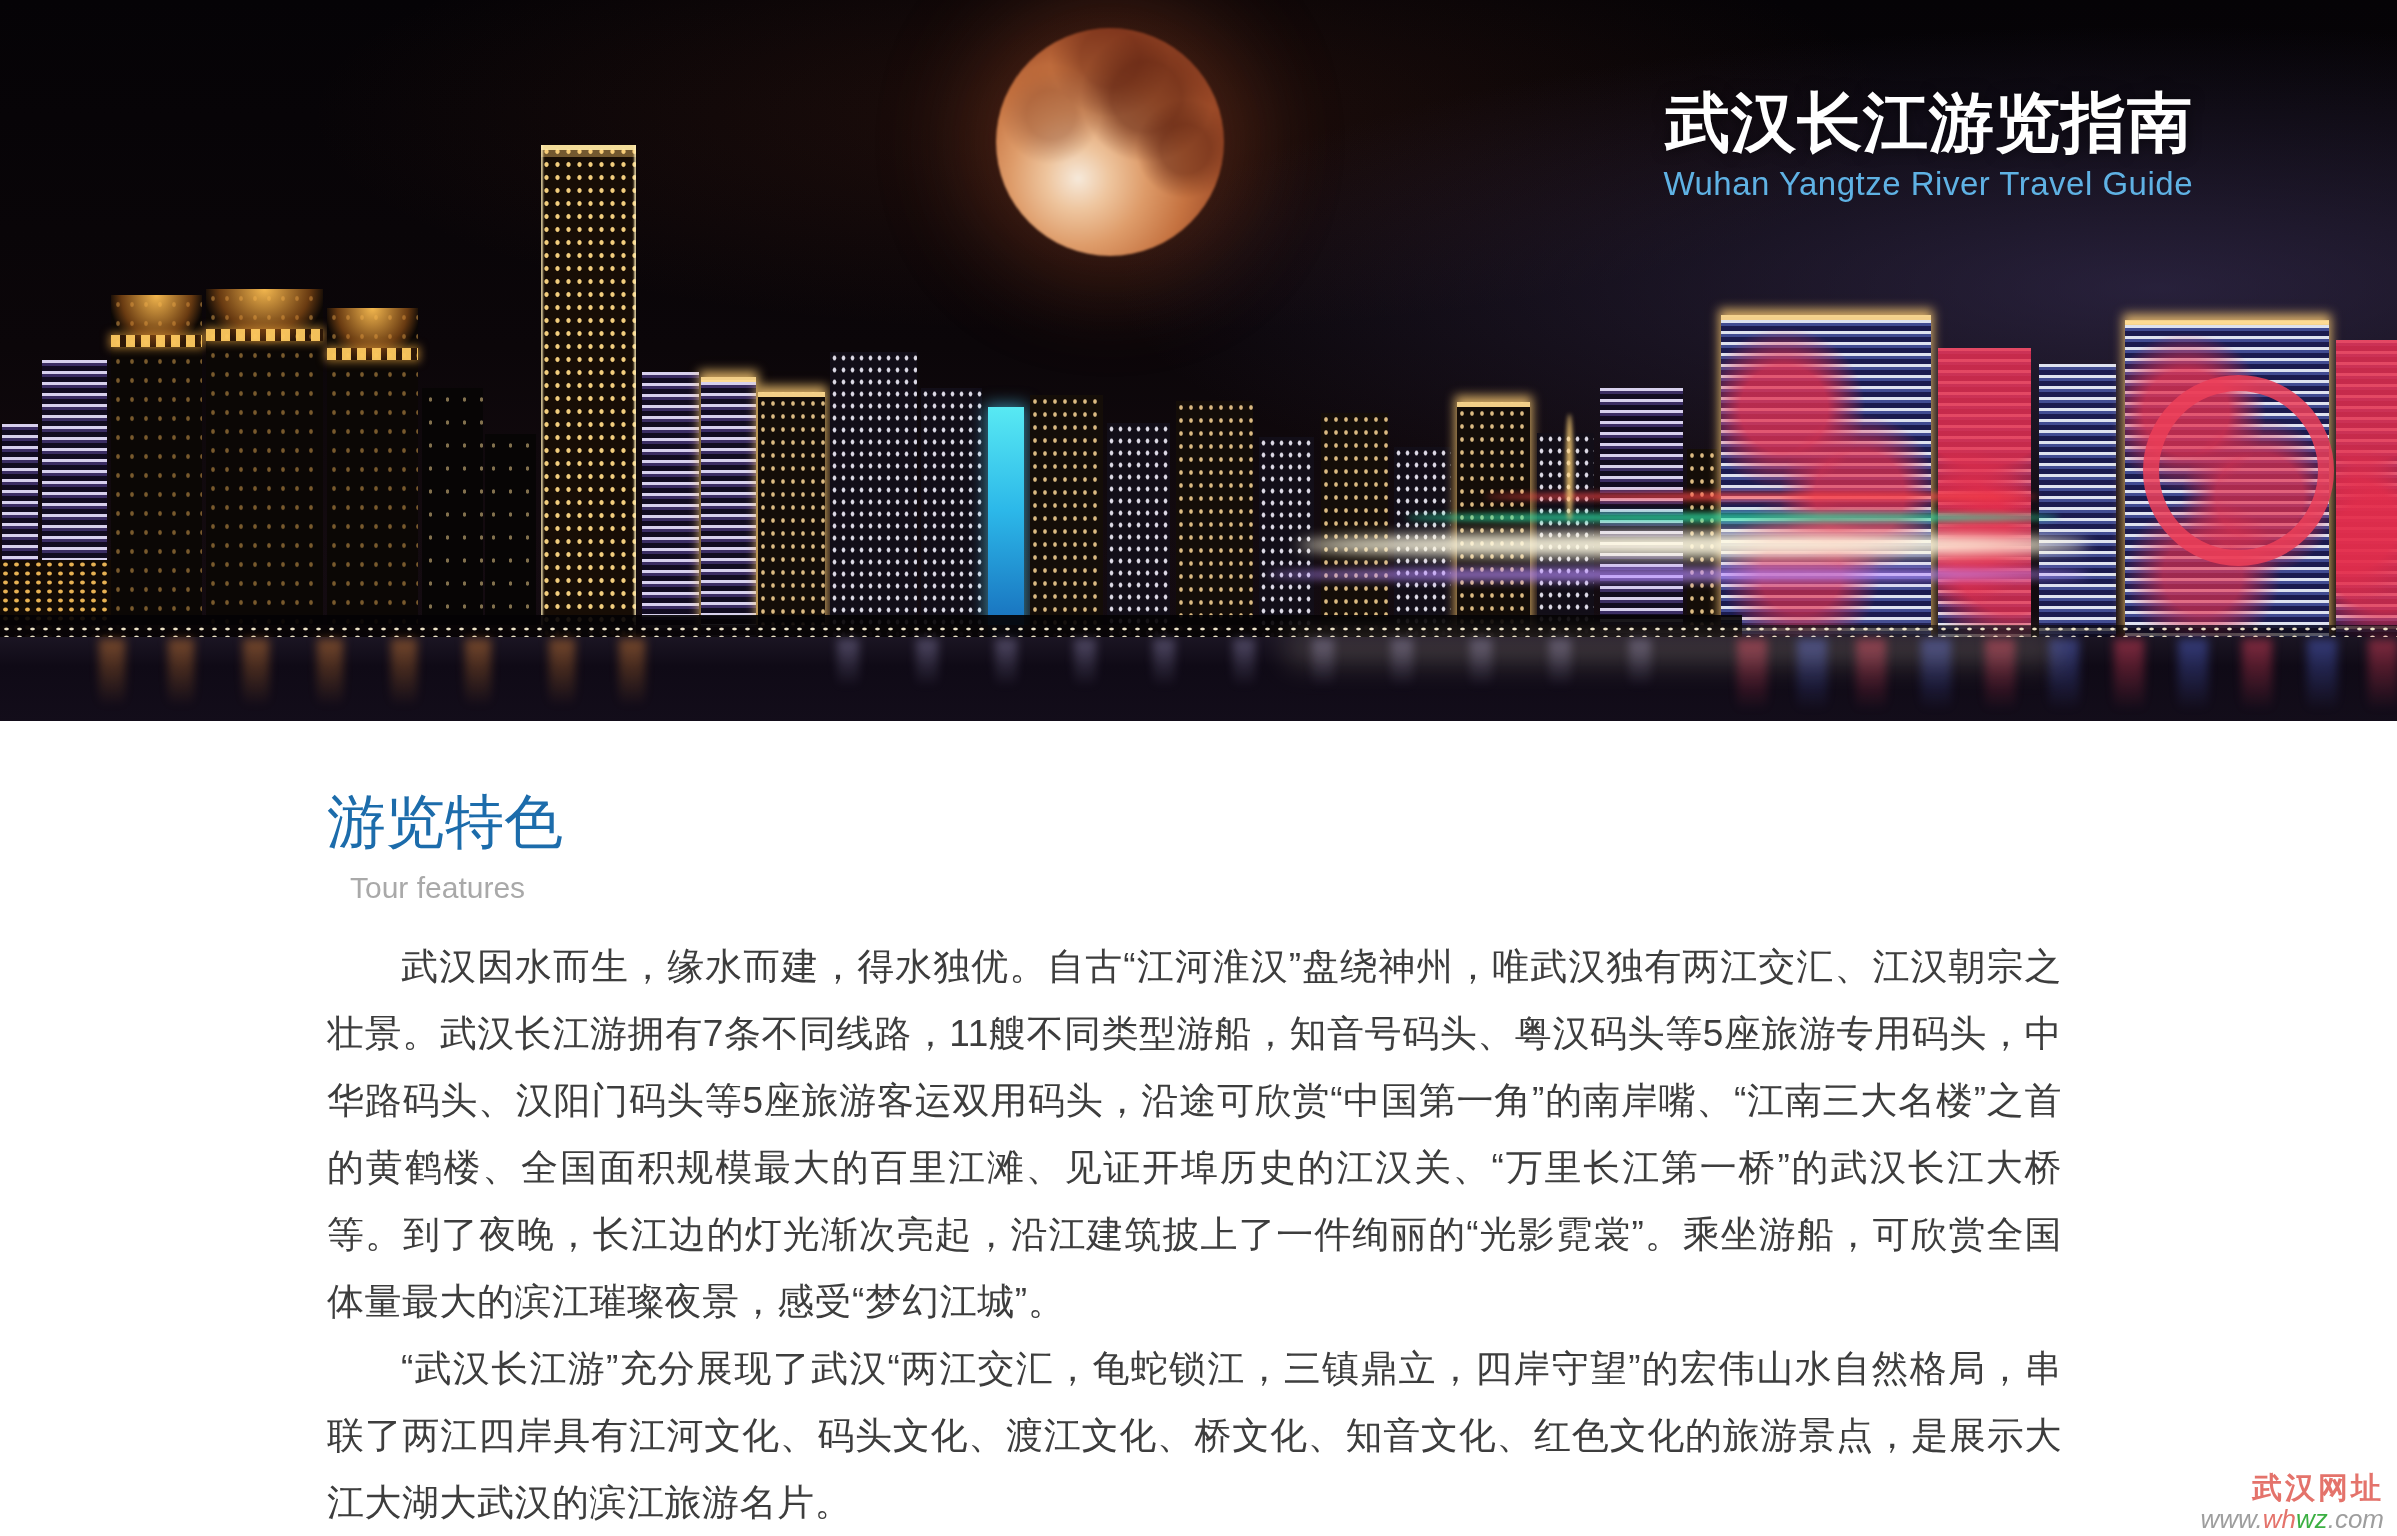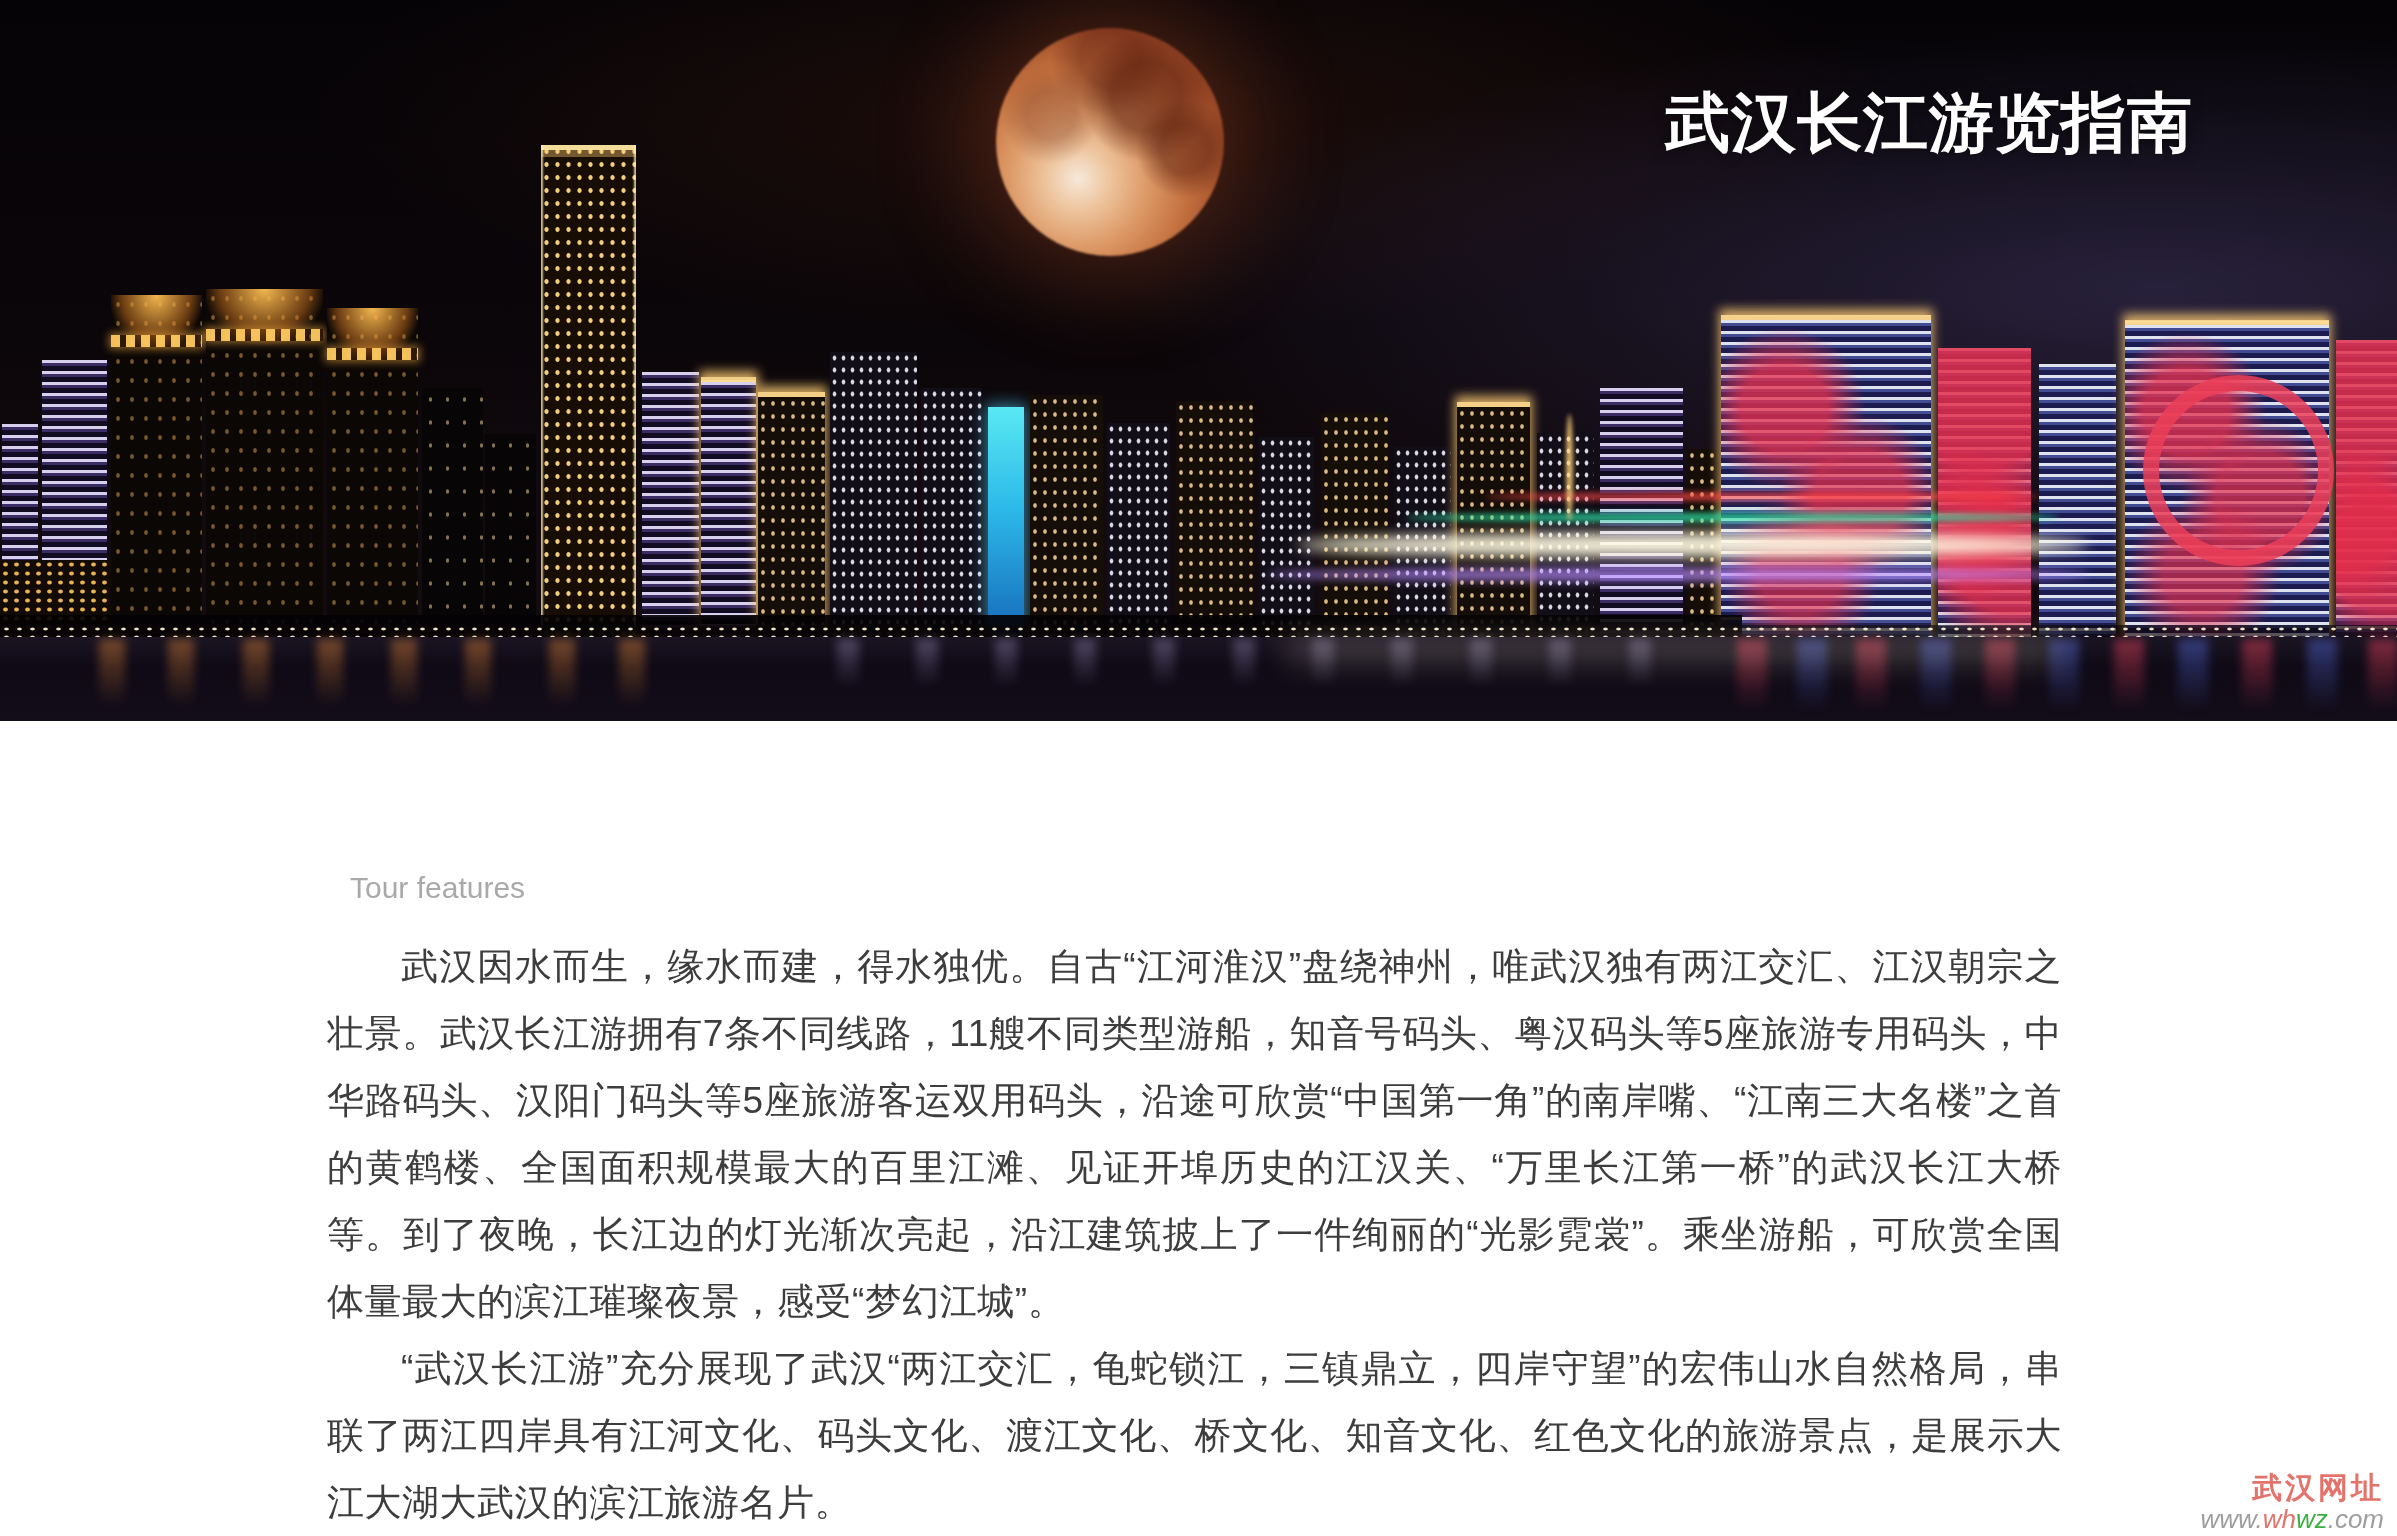--- a/index.html
+++ b/index.html
@@ -161,24 +161,26 @@
         <div class="refl" style="left: 2114px; width: 30px; height: 71px; background: linear-gradient(rgba(255, 70, 100, 0.45), transparent);"></div>
         <div class="refl" style="left: 2178px; width: 30px; height: 71px; background: linear-gradient(rgba(95, 120, 255, 0.4), transparent);"></div>
         <div class="refl" style="left: 2242px; width: 30px; height: 71px; background: linear-gradient(rgba(255, 70, 100, 0.45), transparent);"></div>
         <div class="refl" style="left: 2307px; width: 30px; height: 71px; background: linear-gradient(rgba(95, 120, 255, 0.4), transparent);"></div>
         <div class="refl" style="left: 2368px; width: 30px; height: 71px; background: linear-gradient(rgba(255, 70, 100, 0.45), transparent);"></div>
         <div class="refl" style="left: 1287px; width: 772px; height: 34px; background: linear-gradient(rgba(255, 240, 205, 0.3), transparent); filter: blur(14px);"></div>
       </div>
 
     <div class="hero-title-block">
       <h1 class="hero-title">武汉长江游览指南</h1>
+      <div class="hero-sub">Wuhan Yangtze River Travel Guide</div>
     </div>
   </div>
 
   <div class="content">
+    <h2 class="section-heading">游览特色</h2>
     <div class="section-sub">Tour features</div>
 
     <div class="body-wrap">
       <p class="body-text">武汉因水而生，缘水而建，得水独优。自古“江河淮汉”盘绕神州，唯武汉独有两江交汇、江汉朝宗之壮景。武汉长江游拥有7条不同线路，11艘不同类型游船，知音号码头、粤汉码头等5座旅游专用码头，中华路码头、汉阳门码头等5座旅游客运双用码头，沿途可欣赏“中国第一角”的南岸嘴、“江南三大名楼”之首的黄鹤楼、全国面积规模最大的百里江滩、见证开埠历史的江汉关、“万里长江第一桥”的武汉长江大桥等。到了夜晚，长江边的灯光渐次亮起，沿江建筑披上了一件绚丽的“光影霓裳”。乘坐游船，可欣赏全国体量最大的滨江璀璨夜景，感受“梦幻江城”。</p>
       <p class="body-text">“武汉长江游”充分展现了武汉“两江交汇，龟蛇锁江，三镇鼎立，四岸守望”的宏伟山水自然格局，串联了两江四岸具有江河文化、码头文化、渡江文化、桥文化、知音文化、红色文化的旅游景点，是展示大江大湖大武汉的滨江旅游名片。</p>
     </div>
 
     <div class="watermark">
       <div class="wm-name">武汉网址</div>
       <div class="wm-url"><span>www.</span><span class="wm-red">wh</span><span class="wm-green">wz</span><span>.com</span></div>

